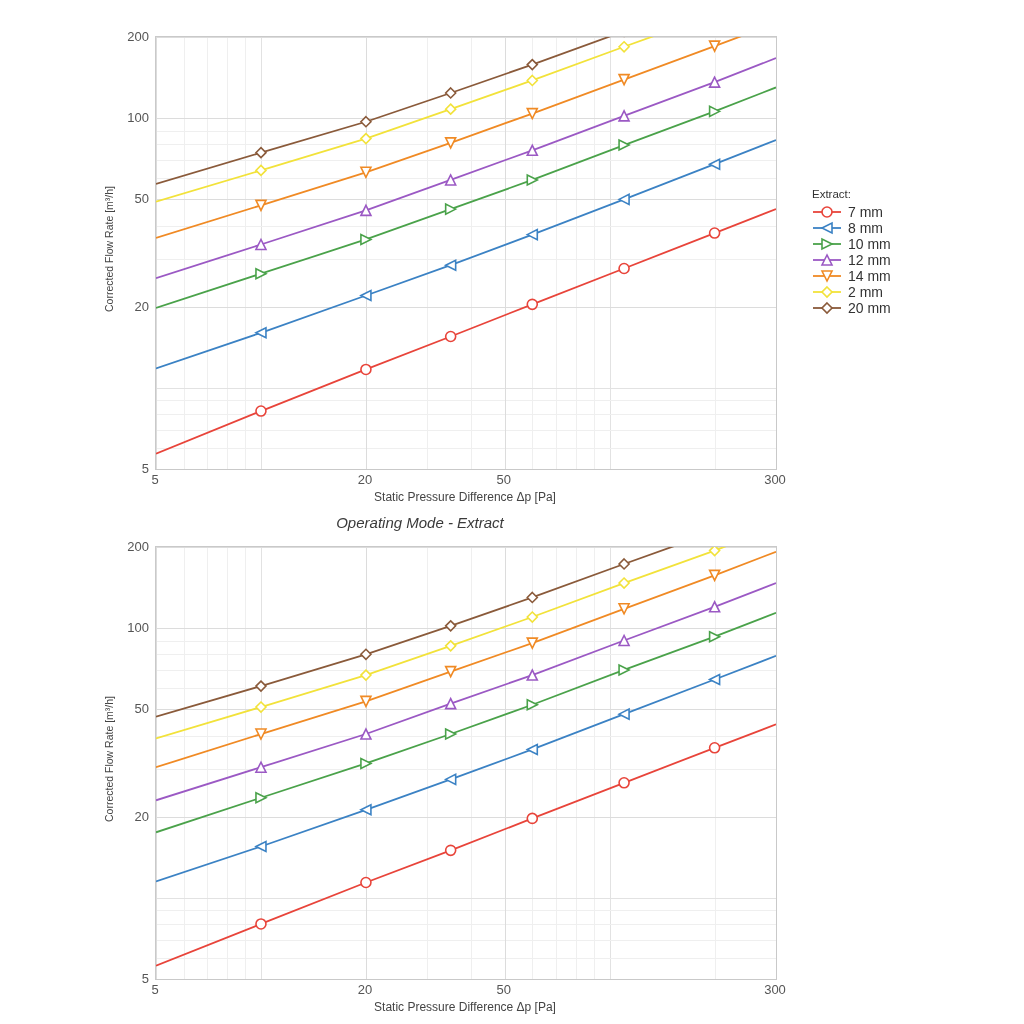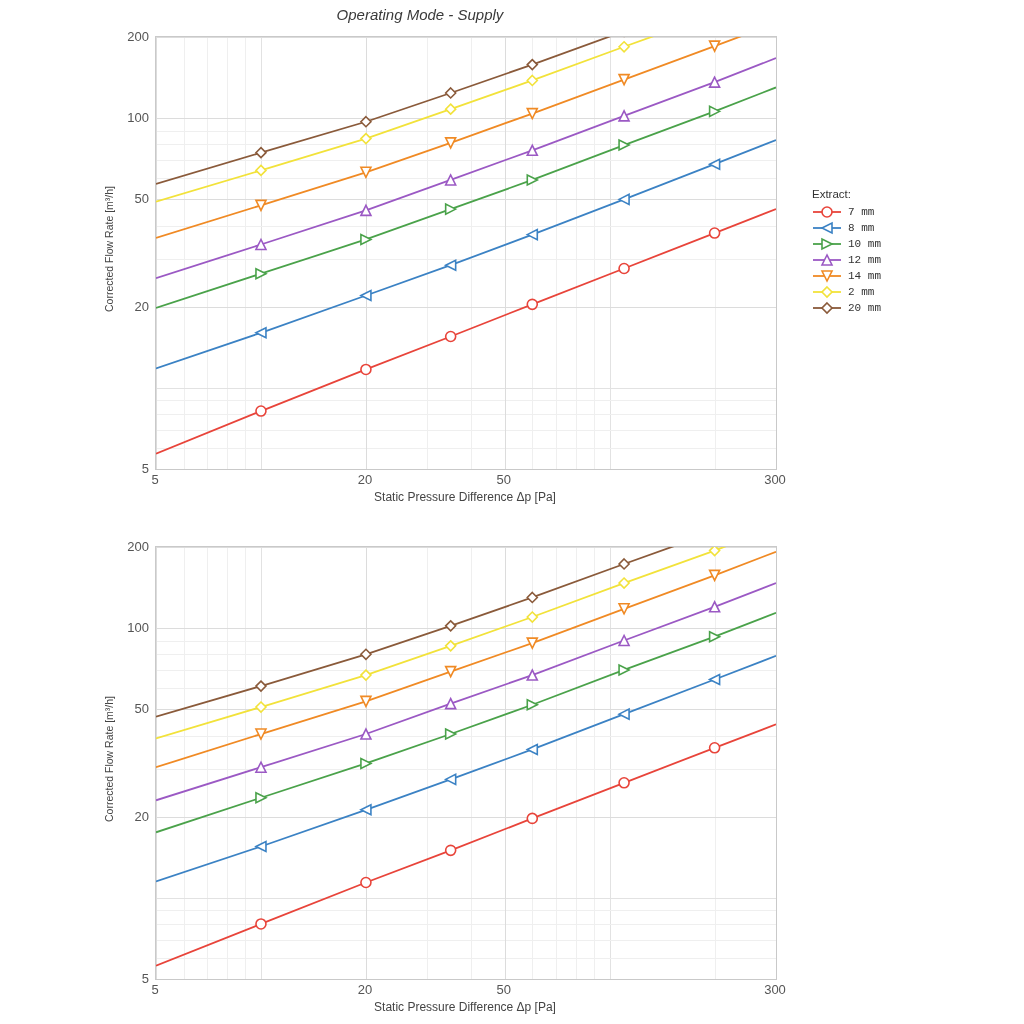--- a/index.html
+++ b/index.html
@@ -81,29 +81,28 @@
   }
   .legend-item{
     display:flex;
     align-items:center;
     height:16px;
     white-space:nowrap;
   }
   .legend-swatch{
     width:30px;height:14px;margin-right:6px;flex:0 0 30px;
   }
-  .legend-label{font-size:11px;color:#333;font-family:Liberation Mono, monospace;}
+  .legend-label{font-size:14px;color:#333;}
 </style>
 </head>
 <body>
 
 <div class="page">
 
   <div class="chart-block" id="block-supply">
-    <div class="chart-title">Operating Mode - Supply</div>
     <div class="plot" id="plot-supply">
         <div class="grid-line v minor" style="left: 0px;"></div>
         <div class="grid-line v minor" style="left: 27.6px;"></div>
         <div class="grid-line v minor" style="left: 51px;"></div>
         <div class="grid-line v minor" style="left: 71.2px;"></div>
         <div class="grid-line v minor" style="left: 89px;"></div>
         <div class="grid-line v" style="left: 105px;"></div>
         <div class="grid-line v minor" style="left: 209.9px;"></div>
         <div class="grid-line v minor" style="left: 271.3px;"></div>
         <div class="grid-line v minor" style="left: 314.9px;"></div>
@@ -265,20 +264,21 @@
           <span class="legend-swatch"><svg width="30" height="14" viewBox="0 0 30 14">
               <line x1="1" y1="7" x2="29" y2="7" stroke="#8a5a3a" stroke-width="1.8"></line>
               <polygon points="15,2 20,7 15,12 10,7" fill="#ffffff" stroke="#8a5a3a" stroke-width="1.6"></polygon>
             </svg></span>
           <span class="legend-label">20 mm</span>
         </div>
       </div>
   </div>
 
   <div class="chart-block" id="block-extract">
+    <div class="chart-title">Operating Mode - Extract</div>
     <div class="plot" id="plot-extract">
         <div class="grid-line v minor" style="left: 0px;"></div>
         <div class="grid-line v minor" style="left: 27.6px;"></div>
         <div class="grid-line v minor" style="left: 51px;"></div>
         <div class="grid-line v minor" style="left: 71.2px;"></div>
         <div class="grid-line v minor" style="left: 89px;"></div>
         <div class="grid-line v" style="left: 105px;"></div>
         <div class="grid-line v minor" style="left: 209.9px;"></div>
         <div class="grid-line v minor" style="left: 271.3px;"></div>
         <div class="grid-line v minor" style="left: 314.9px;"></div>

